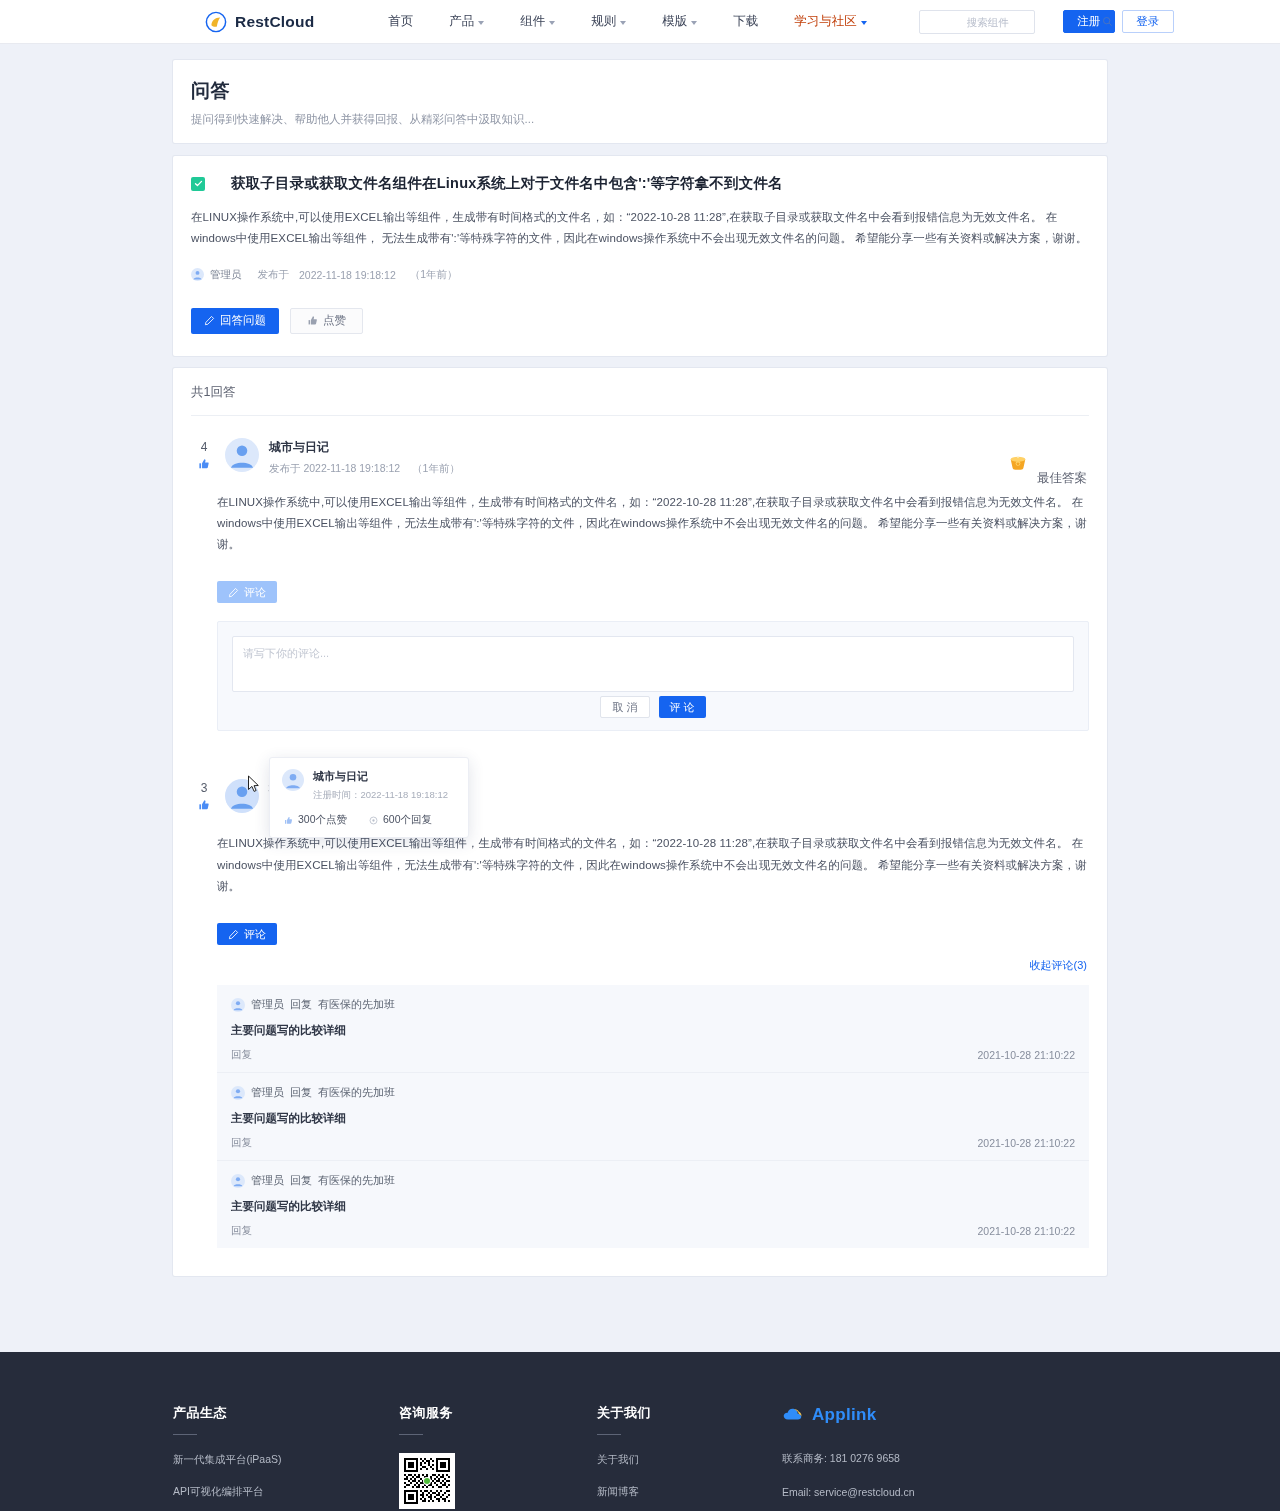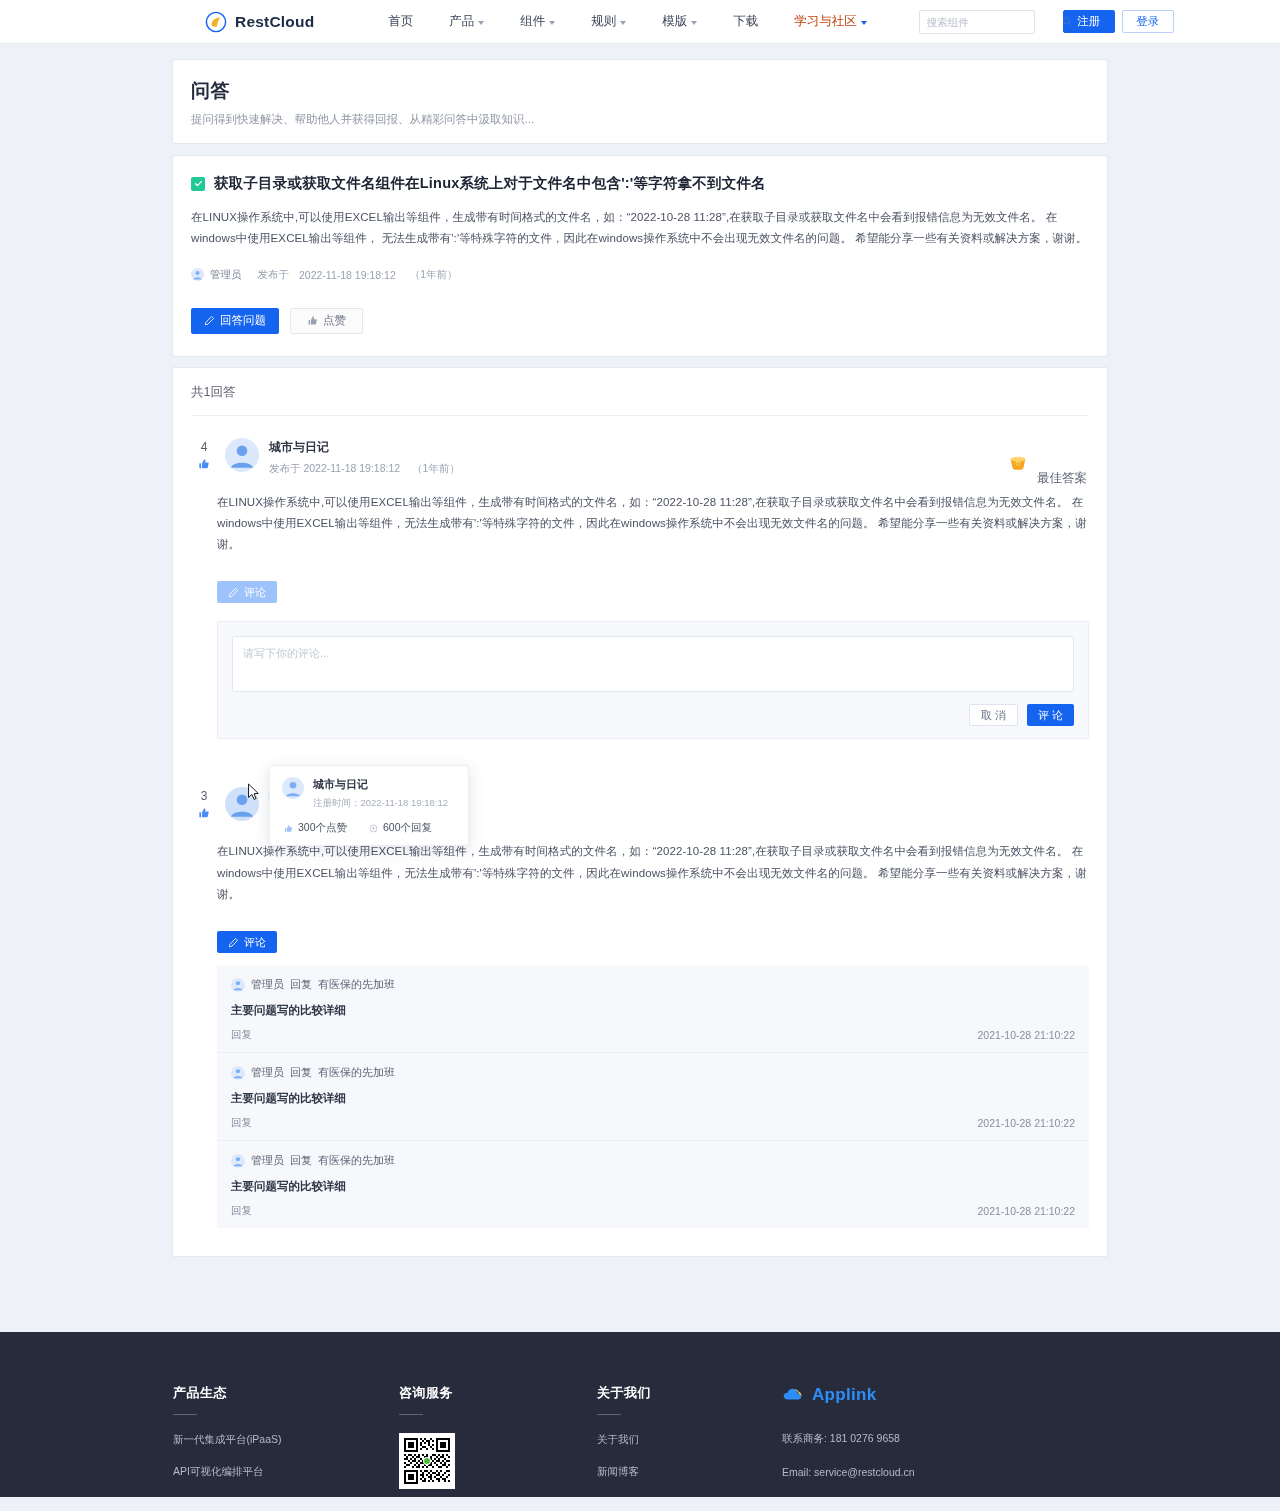--- a/index.html
+++ b/index.html
@@ -71,20 +71,21 @@
     background: #fff;
   }
   .search-box input {
     border: 0;
     outline: 0;
     flex: 1;
     font-size: 10.5px;
     color: #333;
     font-family: inherit;
     background: transparent;
+    margin-left: 40px;
   }
   .search-box input::placeholder { color: #b7bdcb; }
   .search-icon { width: 11px; height: 11px; flex: 0 0 11px; opacity: .55; }
 
   .auth-group { display: flex; gap: 7px; margin-left: 28px; }
   .btn-register {
     width: 52px; height: 23px;
     background: #1564f0;
     color: #fff;
     font-size: 11.5px;
@@ -113,21 +114,21 @@
     border-radius: 2px;
     box-shadow: 0 0 0 1px rgba(225,229,238,.9);
   }
 
   .page-head { padding: 18px 18px 16px 18px; margin-bottom: 13px; }
   .page-title { font-size: 19px; font-weight: 700; color: #222b3d; letter-spacing: .5px; }
   .page-sub { font-size: 11.5px; color: #9097a6; margin-top: 8px; }
 
   
   .question-card { padding: 18px 18px 22px 18px; margin-bottom: 12px; }
-  .q-title-row { display: flex; align-items: center; gap: 9px; }
+  .q-title-row { display: flex; align-items: center; gap: 26px; }
   .q-solved {
     width: 14px; height: 14px; border-radius: 2px;
     background: #20c997;
     display: flex; align-items: center; justify-content: center;
     flex: 0 0 14px;
   }
   .q-solved svg { width: 9px; height: 9px; }
   .q-title { font-size: 14.5px; font-weight: 700; color: #1d2433; letter-spacing: .2px; }
   .q-body {
     font-size: 11.5px;
@@ -226,21 +227,21 @@
     border-radius: 2px;
     background: #fff;
     resize: none;
     outline: none;
     font-family: inherit;
     font-size: 11px;
     color: #333;
     padding: 9px 10px;
   }
   .comment-editor textarea::placeholder { color: #c2c7d2; }
-  .editor-actions { display: flex; justify-content: flex-end; gap: 9px; margin-top: 8px; }
+  .editor-actions { display: flex; justify-content: center; gap: 9px; margin-top: 0; }
   .btn-cancel {
     height: 22px; padding: 0 11px;
     background: #fff; color: #6b7283;
     border: 1px solid #e0e4ec; border-radius: 2px;
     font-size: 11px; cursor: pointer; font-family: inherit;
     display: flex; align-items: center;
   }
   .btn-submit {
     height: 22px; padding: 0 11px;
     background: #1564f0; color: #fff;
@@ -541,20 +542,21 @@
 
         <div class="ans-tools">
           <button class="btn-comment">
             <svg class="ico" viewBox="0 0 14 14">
               <path d="M9.6 1.8 L12.2 4.4 L4.8 11.8 L1.8 12.4 L2.4 9.4 Z" fill="none" stroke="#fff" stroke-width="1.1" stroke-linejoin="round"></path>
             </svg>
             <span>评论</span>
           </button>
         </div>
 
+        <div class="collapse-link">收起评论(3)</div>
 
         <div class="comment-list">
 
           <div class="comment-item">
             <div class="comment-head">
               <svg class="avatar-sm" viewBox="0 0 24 24">
                 <circle cx="12" cy="12" r="12" fill="#dce8fb"></circle>
                 <circle cx="12" cy="9" r="3.6" fill="#7facf3"></circle>
                 <path d="M4.5 21 C5.5 16.5 18.5 16.5 19.5 21 Z" fill="#7facf3"></path>
               </svg>

